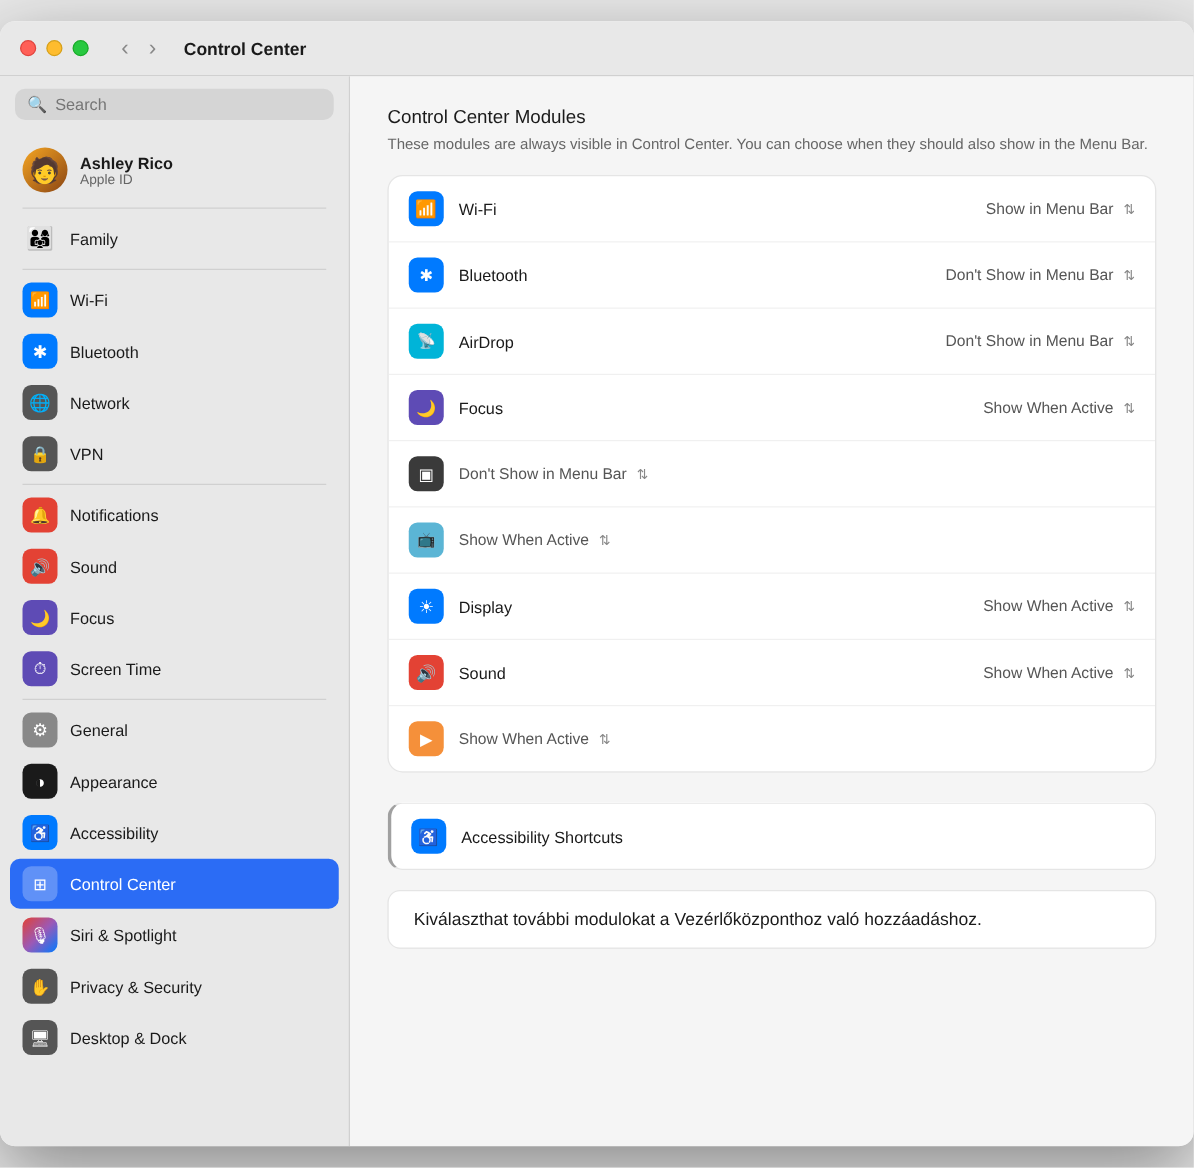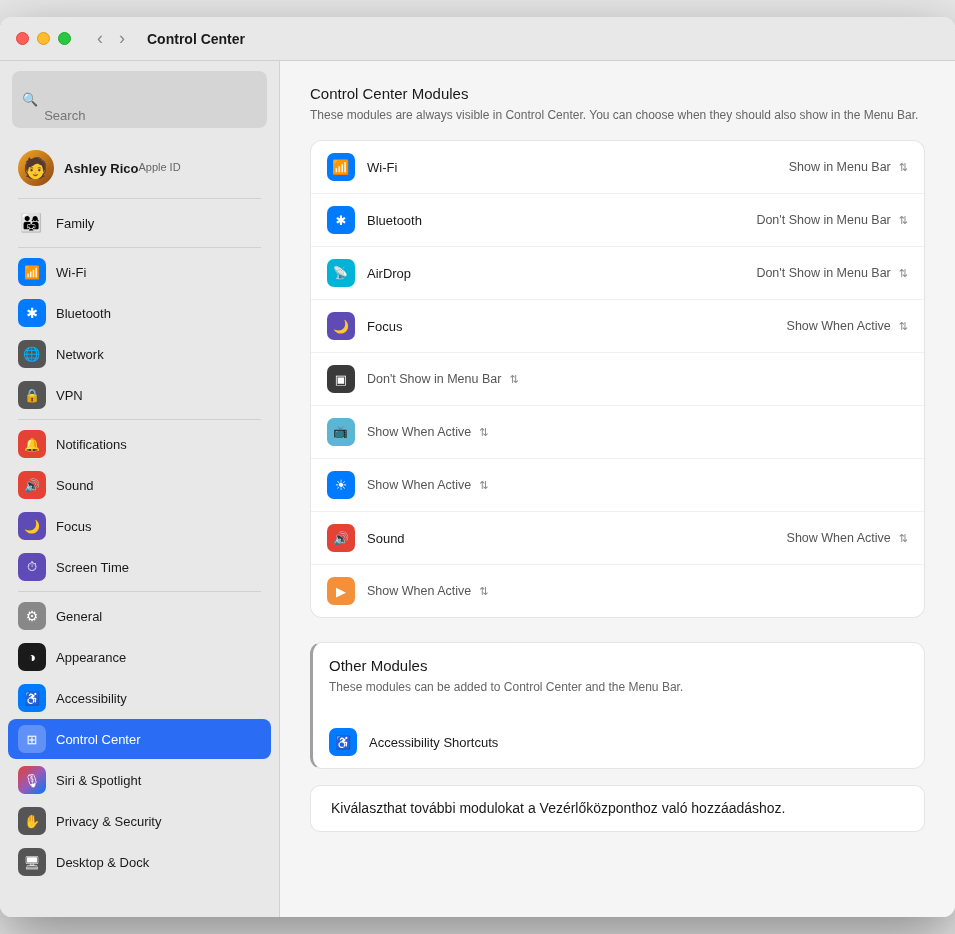--- a/index.html
+++ b/index.html
@@ -91,21 +91,20 @@
       padding: 5px 10px;
       gap: 6px;
     }
     .search-input-wrapper input {
       border: none;
       background: transparent;
       outline: none;
       font-size: 13px;
       color: #333;
       width: 100%;
-      margin-top: 32px;
     }
     .search-icon-svg {
       color: #888;
       font-size: 13px;
     }
     .sidebar-list {
       overflow-y: auto;
       flex: 1;
       padding: 4px 8px;
     }
@@ -151,21 +150,21 @@
       width: 36px;
       height: 36px;
       border-radius: 50%;
       background: linear-gradient(135deg, #f5a623, #8b4513);
       display: flex;
       align-items: center;
       justify-content: center;
       font-size: 20px;
       overflow: hidden;
     }
-    .user-info { display: flex; }
+    .user-info { display: flex; flex-direction: column; }
     .user-name { font-size: 13px; font-weight: 600; color: #1a1a1a; }
     .user-sub { font-size: 11px; color: #666; }
     .sidebar-section-divider {
       height: 1px;
       background: rgba(0,0,0,0.1);
       margin: 4px 10px;
     }
     
     .main-content {
       flex: 1;
@@ -441,20 +440,21 @@
         <div class="module-row">
           <div class="module-icon icon-mirror" style="font-size:12px;">📺</div>
           <div class="module-control">
             <span class="control-label">Show When Active</span>
             <span class="stepper-icon">⇅</span>
           </div>
         </div>
 
         <div class="module-row">
           <div class="module-icon icon-display" style="font-size:14px;">☀</div>
+          <span class="module-name">Display</span>
           <div class="module-control">
             <span class="control-label">Show When Active</span>
             <span class="stepper-icon">⇅</span>
           </div>
         </div>
 
         <div class="module-row">
           <div class="module-icon icon-sound" style="font-size:13px;">🔊</div>
           <span class="module-name">Sound</span>
           <div class="module-control">
@@ -466,24 +466,20 @@
         <div class="module-row">
           <div class="module-icon icon-nowplaying" style="font-size:13px;">▶</div>
           <div class="module-control">
             <span class="control-label">Show When Active</span>
             <span class="stepper-icon">⇅</span>
           </div>
         </div>
       </div>
 
       <div class="other-modules">
-        <div class="other-section-header">
-          <div class="section-title">Other Modules</div>
-          <div class="section-desc">These modules can be added to Control Center and the Menu Bar.</div>
-        </div>
         <div class="module-row">
           <div class="module-icon icon-accessibility" style="font-size:13px;">♿</div>
           <span class="module-name">Accessibility Shortcuts</span>
         </div>
       </div>
 
       <div class="tooltip-bar">
         <span>Kiválaszthat további modulokat a
 Vezérlőközponthoz való hozzáadáshoz.</span>
       </div>

